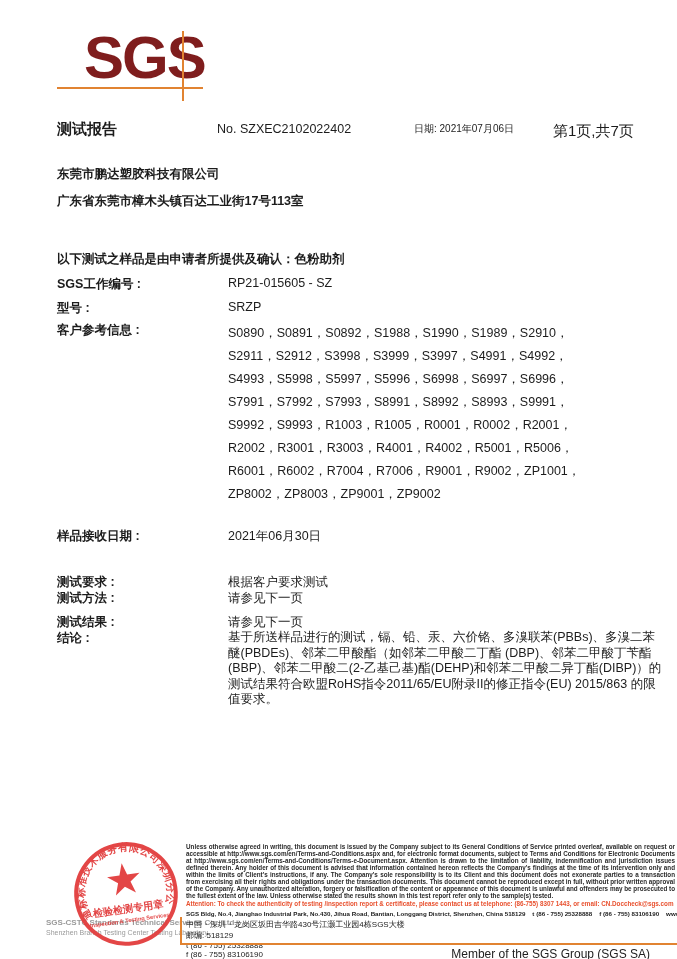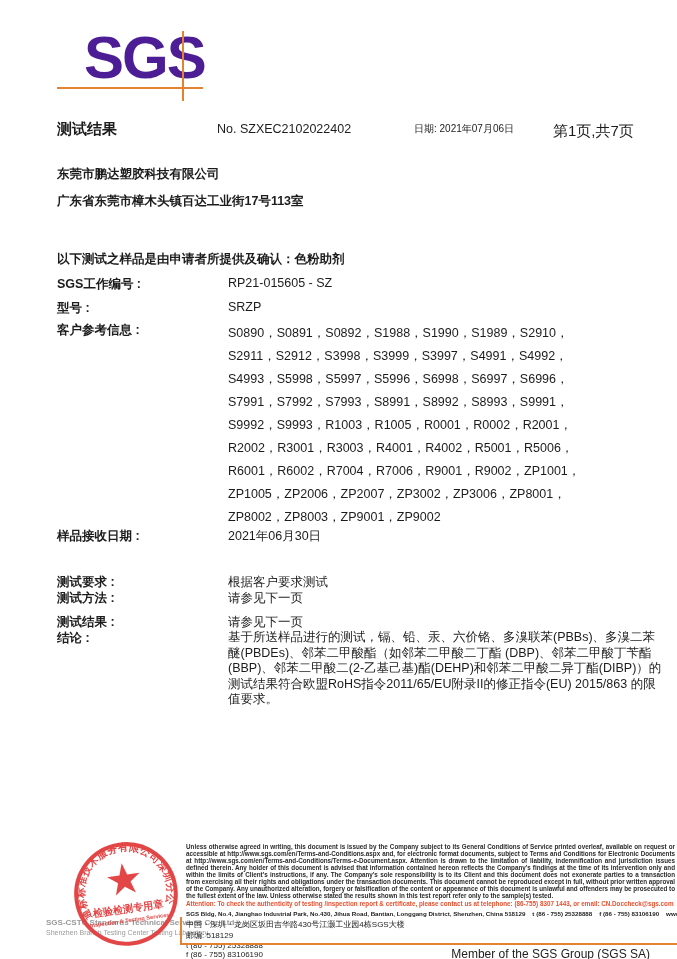--- a/index.html
+++ b/index.html
@@ -2,21 +2,21 @@
 <html><head>
 <meta charset="utf-8">
 <style>
   html,body{margin:0;padding:0;background:#ffffff;}
   .page{
     position:relative;width:677px;height:959px;background:#ffffff;overflow:hidden;
     font-family:"Liberation Sans", sans-serif;color:#1c1c1c;
   }
   
   .logo{position:absolute;left:0;top:0;width:260px;height:120px;}
-  .logo-text{position:absolute;left:84px;top:28px;font-size:60px;font-weight:bold;color:#4c1d95;
+  .logo-text{position:absolute;left:84px;top:28px;font-size:60px;font-weight:bold;color:#7f1d1d;
     letter-spacing:-2px;line-height:60px;}
   .logo-hline{position:absolute;left:57px;top:87px;width:146px;height:2px;background:#e18331;}
   .logo-vline{position:absolute;left:182px;top:31px;width:2px;height:70px;background:#e18331;}
   
   .title-row{position:absolute;left:0;top:120px;width:677px;height:20px;}
   .doc-title{position:absolute;left:57px;top:0;font-size:15px;font-weight:bold;}
   .report-no{position:absolute;left:217px;top:2px;font-size:12.5px;}
   .report-date{position:absolute;left:414px;top:2px;font-size:10px;}
   .page-info{position:absolute;left:553px;top:2px;font-size:15px;}
   
@@ -58,21 +58,21 @@
 
 <div class="page">
 
   <div class="logo">
     <div class="logo-text">SGS</div>
     <div class="logo-hline"></div>
     <div class="logo-vline"></div>
   </div>
 
   <div class="title-row">
-    <span class="doc-title">测试结果</span>
+    <span class="doc-title">测试报告</span>
     <span class="report-no">No. SZXEC2102022402</span>
     <span class="report-date">日期: 2021年07月06日</span>
     <span class="page-info">第1页,共7页</span>
   </div>
 
   <div class="applicant">
     <div>东莞市鹏达塑胶科技有限公司</div>
     <div>广东省东莞市樟木头镇百达工业街17号113室</div>
   </div>
 
@@ -91,21 +91,20 @@
   <div class="row r-ref">
     <div class="lab">客户参考信息 :</div>
     <div class="val">
       <div>S0890，S0891，S0892，S1988，S1990，S1989，S2910，</div>
       <div>S2911，S2912，S3998，S3999，S3997，S4991，S4992，</div>
       <div>S4993，S5998，S5997，S5996，S6998，S6997，S6996，</div>
       <div>S7991，S7992，S7993，S8991，S8992，S8993，S9991，</div>
       <div>S9992，S9993，R1003，R1005，R0001，R0002，R2001，</div>
       <div>R2002，R3001，R3003，R4001，R4002，R5001，R5006，</div>
       <div>R6001，R6002，R7004，R7006，R9001，R9002，ZP1001，</div>
-      <div>ZP1005，ZP2006，ZP2007，ZP3002，ZP3006，ZP8001，</div>
       <div>ZP8002，ZP8003，ZP9001，ZP9002</div>
     </div>
   </div>
 
   <div class="row r-recv">
     <div class="lab">样品接收日期 :</div>
     <div class="val">2021年06月30日</div>
   </div>
 
 

